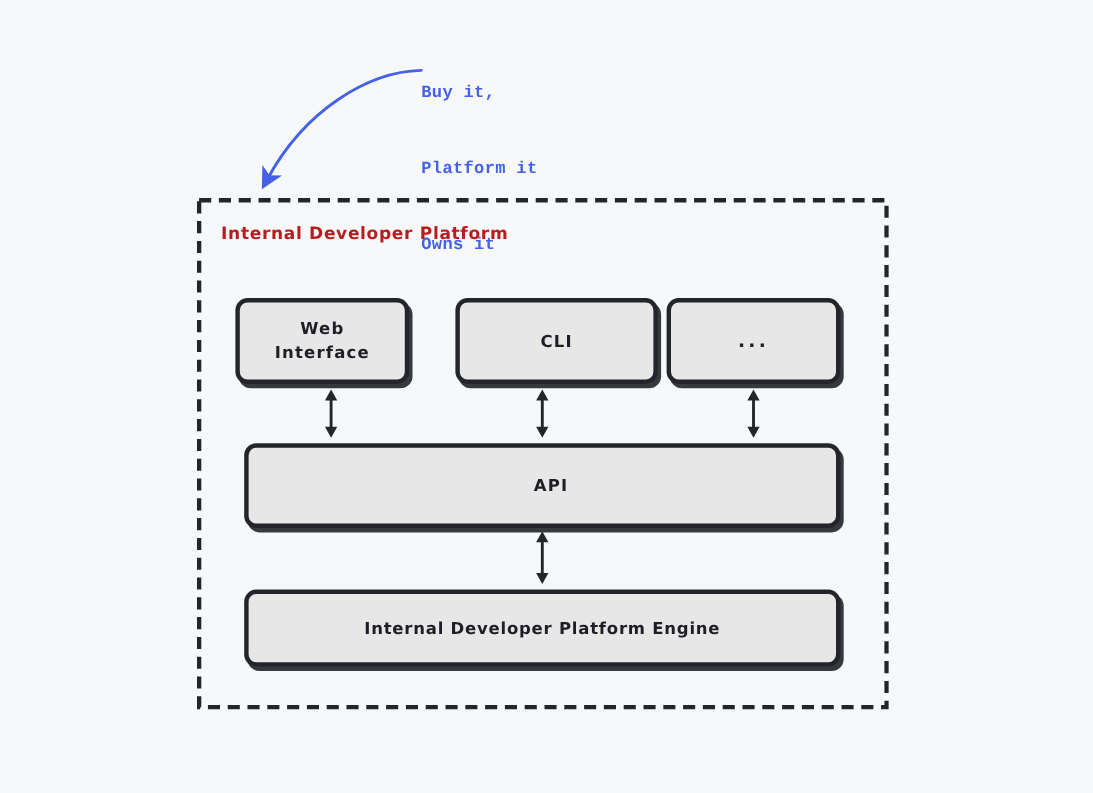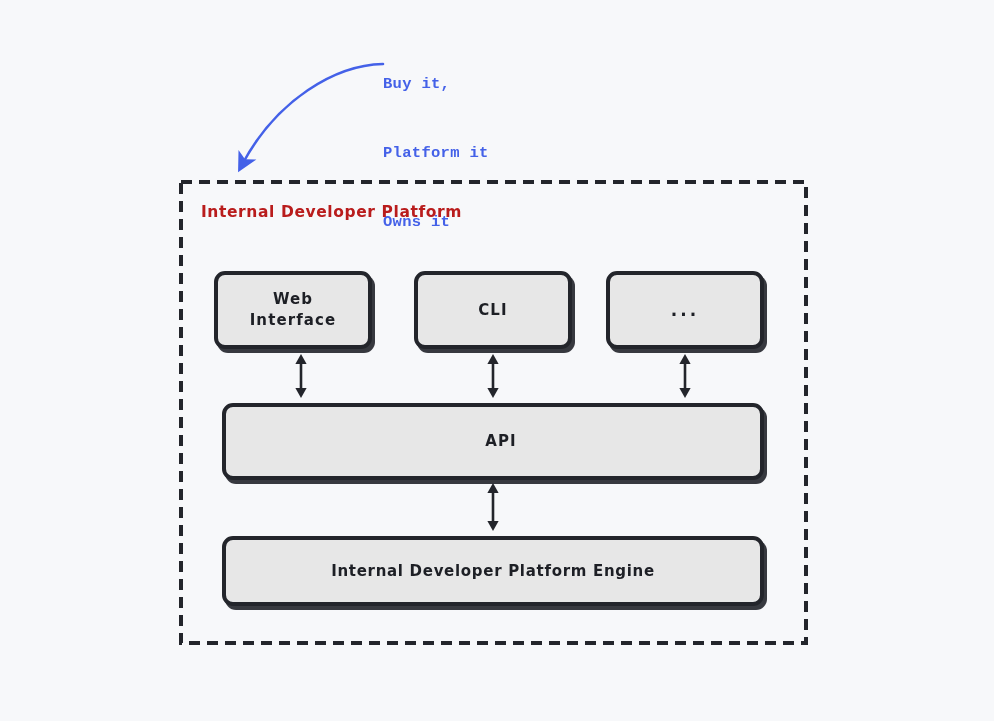--- a/index.html
+++ b/index.html
@@ -100,21 +100,21 @@
     letter-spacing: 0.7px;
   }
   .node-label.ellipsis {
     letter-spacing: 3px;
     font-size: 17px;
     font-weight: 700;
   }
 
   
   #node-web       { left: 35px;  top: 91px;  width: 158px; height: 78px; }
-  #node-cli       { left: 235px; top: 91px;  width: 158px; height: 78px; align-items: center; }
+  #node-cli       { left: 235px; top: 91px;  width: 184px; height: 78px; align-items: center; }
   #node-more      { left: 427px; top: 91px;  width: 158px; height: 78px; }
   #node-api       { left: 43px;  top: 223px; width: 542px; height: 77px; padding-left: 16px; }
   #node-engine    { left: 43px;  top: 356px; width: 542px; height: 70px; }
 
   
   .connector {
     position: absolute;
     pointer-events: none;
   }
   #conn-web   { left: 109px; top: 172px; width: 26px; height: 48px; }

